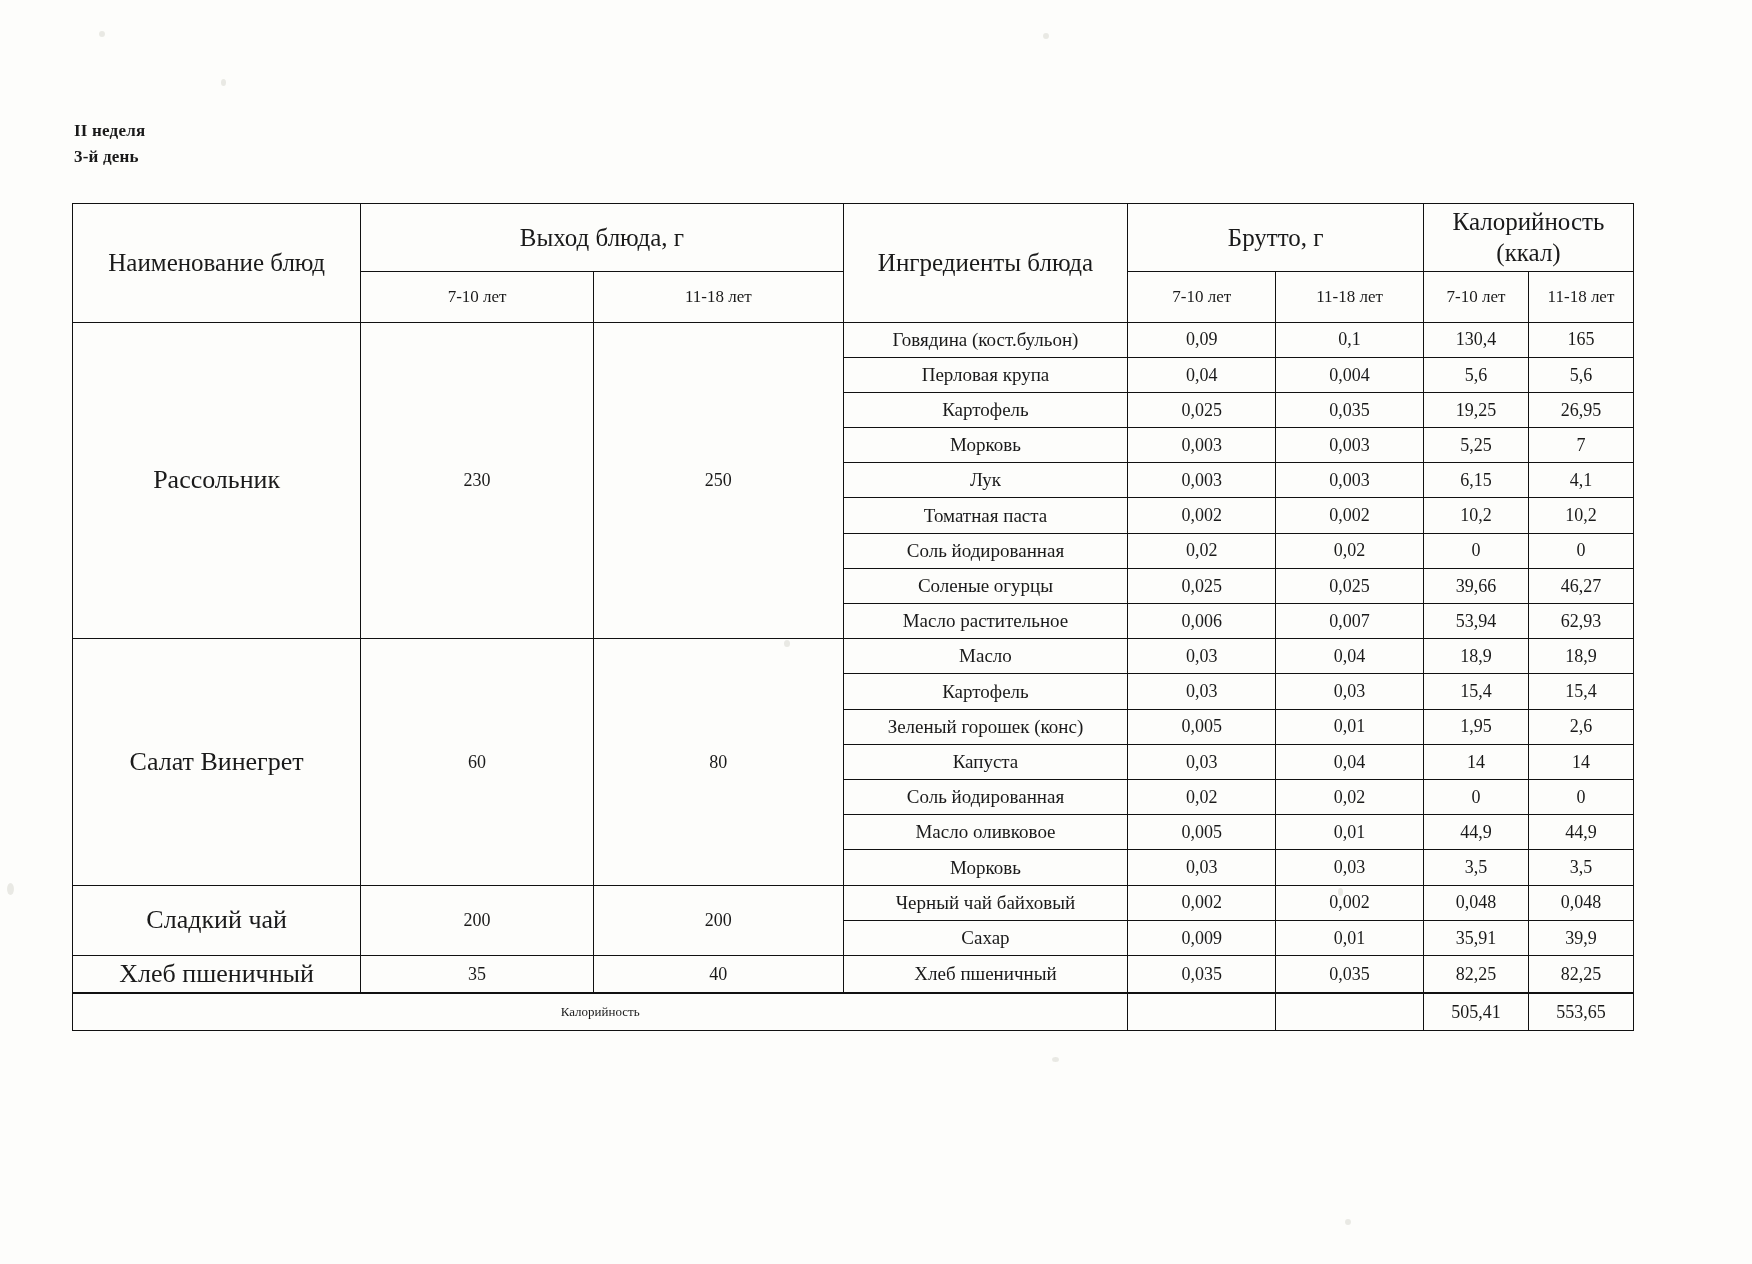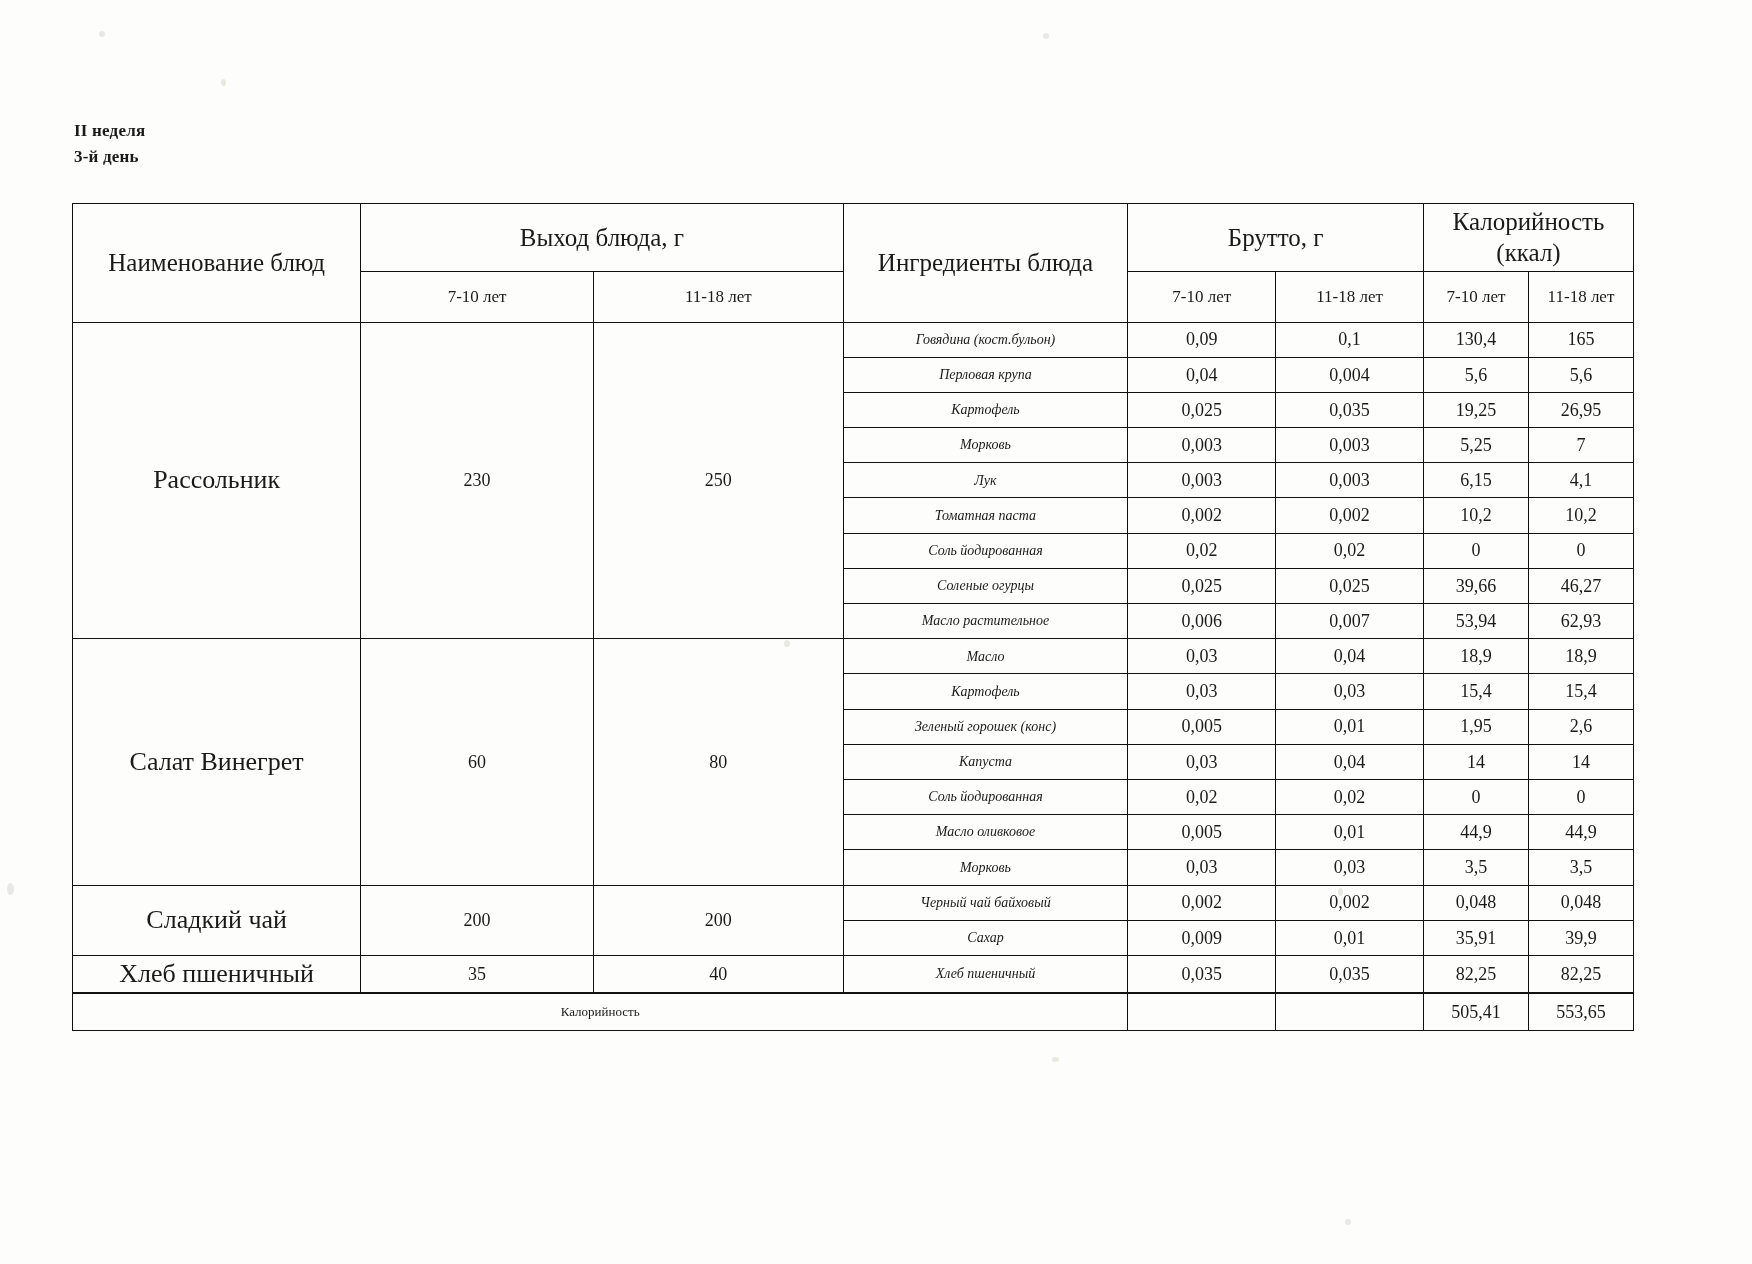--- a/index.html
+++ b/index.html
@@ -59,22 +59,21 @@
   .col-br1   { width: 148px; }
   .col-br2   { width: 148px; }
   .col-kc1   { width: 105px; }
   .col-kc2   { width: 105px; }
 
   td.dish {
     font-size: 26px;
   }
   td.ingr {
     text-align: center;
-    font-size: 14px;
-    font-style: italic;
+    font-size: 19px;
   }
   tr.data td { height: 30.2px; }
 
   td.total-label {
     text-align: left;
     font-weight: bold;
     font-size: 13px;
     padding-left: 6px;
   }
   .thick-top { border-top: 2px solid #111 !important; }

